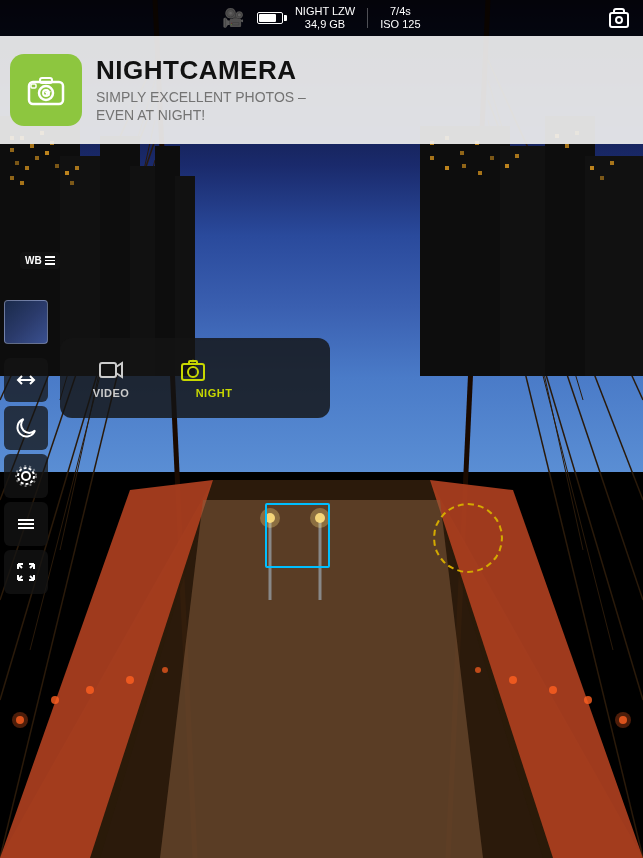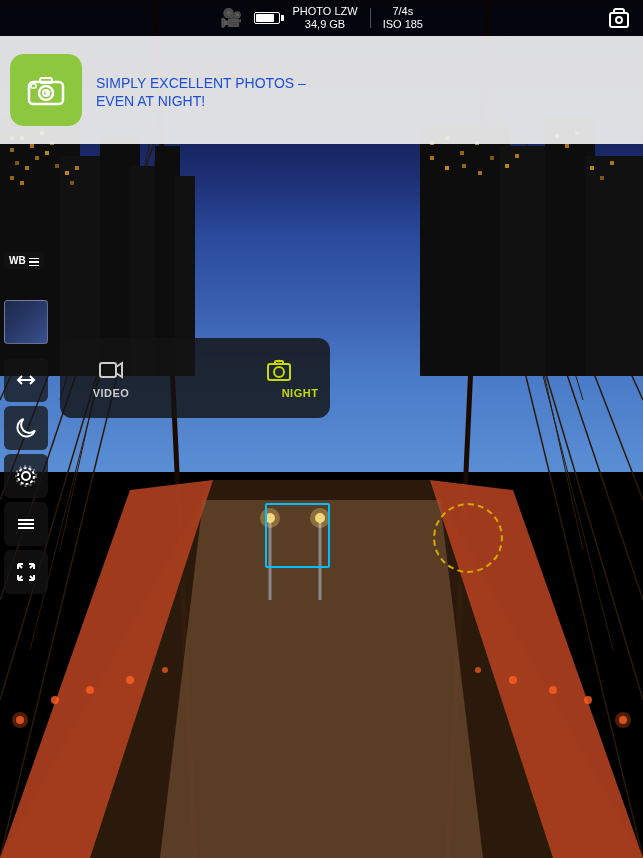--- a/index.html
+++ b/index.html
@@ -147,37 +147,37 @@
       font-size: 26px;
       font-weight: 800;
       color: #111;
       letter-spacing: 0.5px;
       line-height: 1.1;
     }
 
     .promo-subtitle {
       font-size: 14px;
       font-weight: 500;
-      color: #1d4ed8;
+      color: #737373;
       margin-top: 4px;
       line-height: 1.3;
     }
 
     .wb-badge {
       position: absolute;
-      left: 4px;
+      left: 20px;
       top: 240px;
       background: rgba(20,20,20,0.8);
       color: #fff;
       font-size: 10px;
       font-weight: bold;
       padding: 3px 5px;
       border-radius: 4px;
       display: flex;
-      align-items: flex-end;
+      align-items: center;
       gap: 3px;
       z-index: 11;
     }
 
     .wb-lines {
       display: flex;
       flex-direction: column;
       gap: 2px;
     }
 
@@ -206,21 +206,21 @@
     #mode-selector {
       position: absolute;
       bottom: 420px;
       left: 60px;
       right: 0;
       height: 80px;
       background: rgba(20,20,20,0.82);
       border-radius: 12px;
       display: flex;
       align-items: center;
-      justify-content: space-between;
+      justify-content: flex-start;
       padding: 0 10px;
       gap: 0;
       z-index: 10;
       width: 260px;
     }
 
     .mode-btn {
       display: flex;
       flex-direction: column;
       align-items: center;
@@ -421,27 +421,27 @@
 </div>
 
 <div id="top-bar">
   <span style="color:#c8a800;font-size:18px;">🎥</span>
   <div class="battery-indicator">
     <div class="battery-bar">
       <div class="battery-fill"></div>
     </div>
   </div>
   <div class="top-bar-text">
-    <span>PHOTO LZW</span><br>
+    <span>NIGHT LZW</span><br>
     <span>34,9 GB</span>
   </div>
   <div class="top-bar-separator"></div>
   <div class="top-bar-text">
     <span>7/4s</span><br>
-    <span>ISO 185</span>
+    <span>ISO 125</span>
   </div>
 
   <div style="position:absolute;right:12px;top:6px;cursor:pointer;">
     <svg width="24" height="24" viewBox="0 0 24 24" fill="none" stroke="white" stroke-width="2">
       <rect x="3" y="7" width="18" height="14" rx="2"></rect>
       <path d="M7 7V5a2 2 0 012-2h6a2 2 0 012 2v2"></path>
       <circle cx="12" cy="14" r="3"></circle>
     </svg>
   </div>
 </div>
@@ -456,20 +456,21 @@
       <circle cx="22" cy="25" r="3" fill="none" stroke="white" stroke-width="2"></circle>
 
       <rect x="16" y="10" width="12" height="5" rx="2" fill="none" stroke="white" stroke-width="2"></rect>
 
       <rect x="7" y="16" width="5" height="4" rx="1" fill="none" stroke="white" stroke-width="1.5"></rect>
 
       <text x="19" y="28" font-size="10" fill="white">★</text>
     </svg>
   </div>
   <div class="promo-text-block">
+    <div class="promo-title">NIGHTCAMERA</div>
     <div class="promo-subtitle">
       SIMPLY EXCELLENT PHOTOS –<br>EVEN AT NIGHT!
     </div>
   </div>
 </div>
 
 <div class="wb-badge" style="top:252px;">
   <span>WB</span>
   <div class="wb-lines">
     <span></span>

